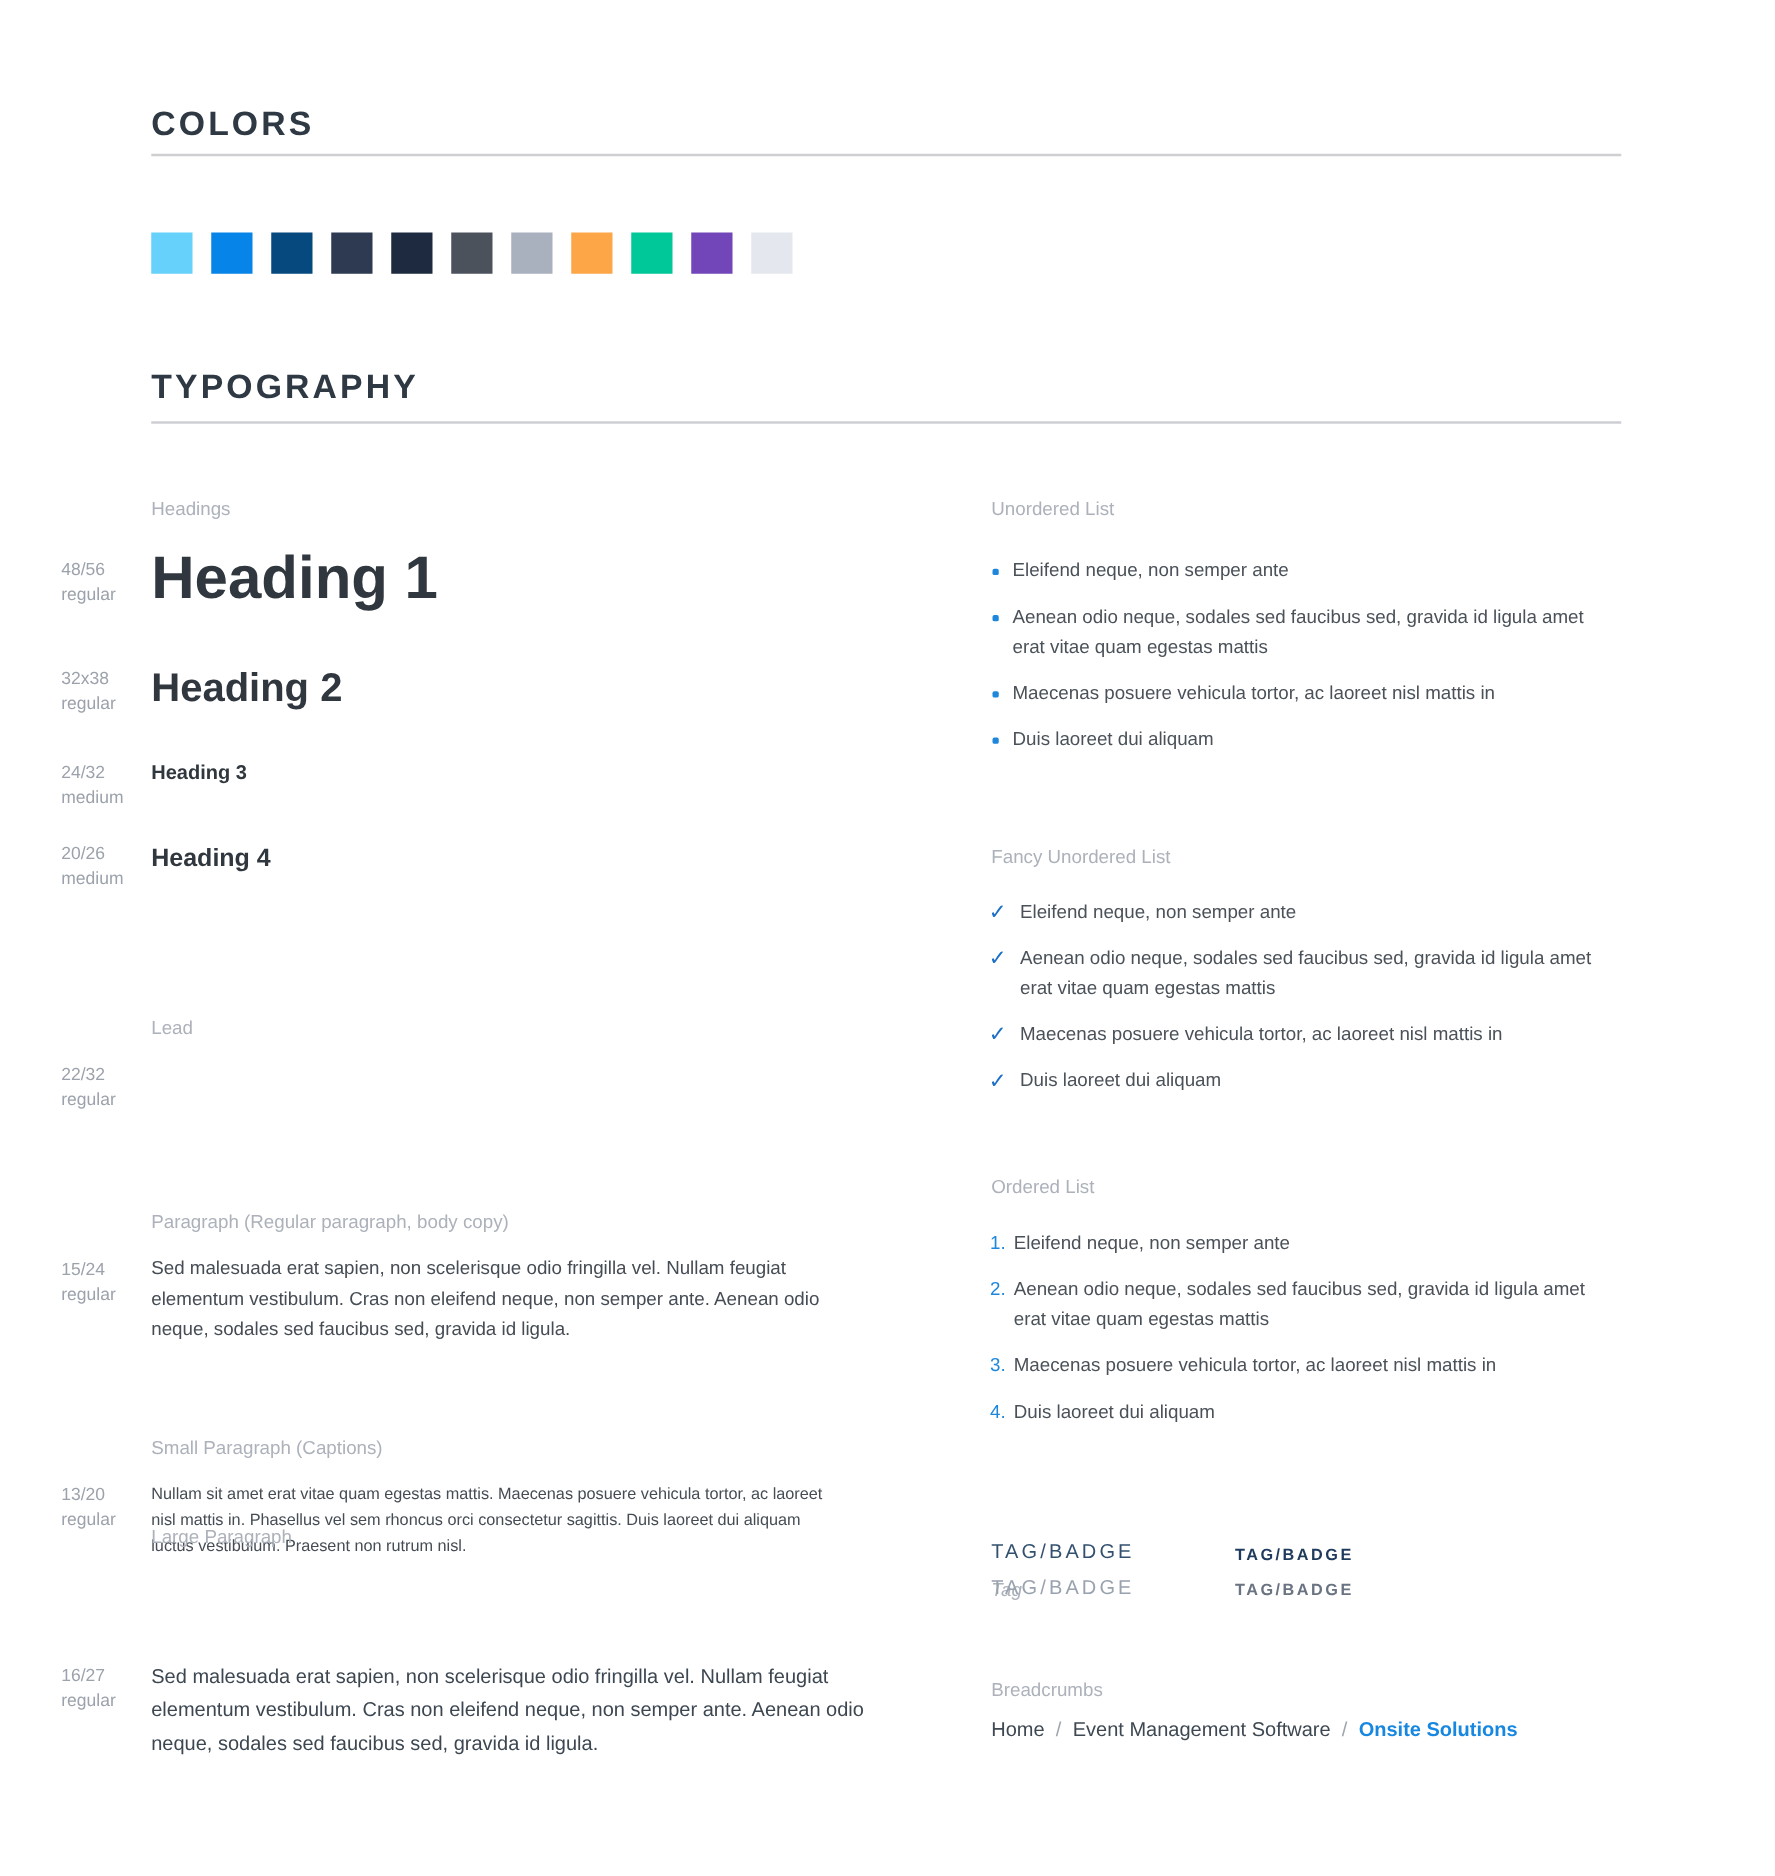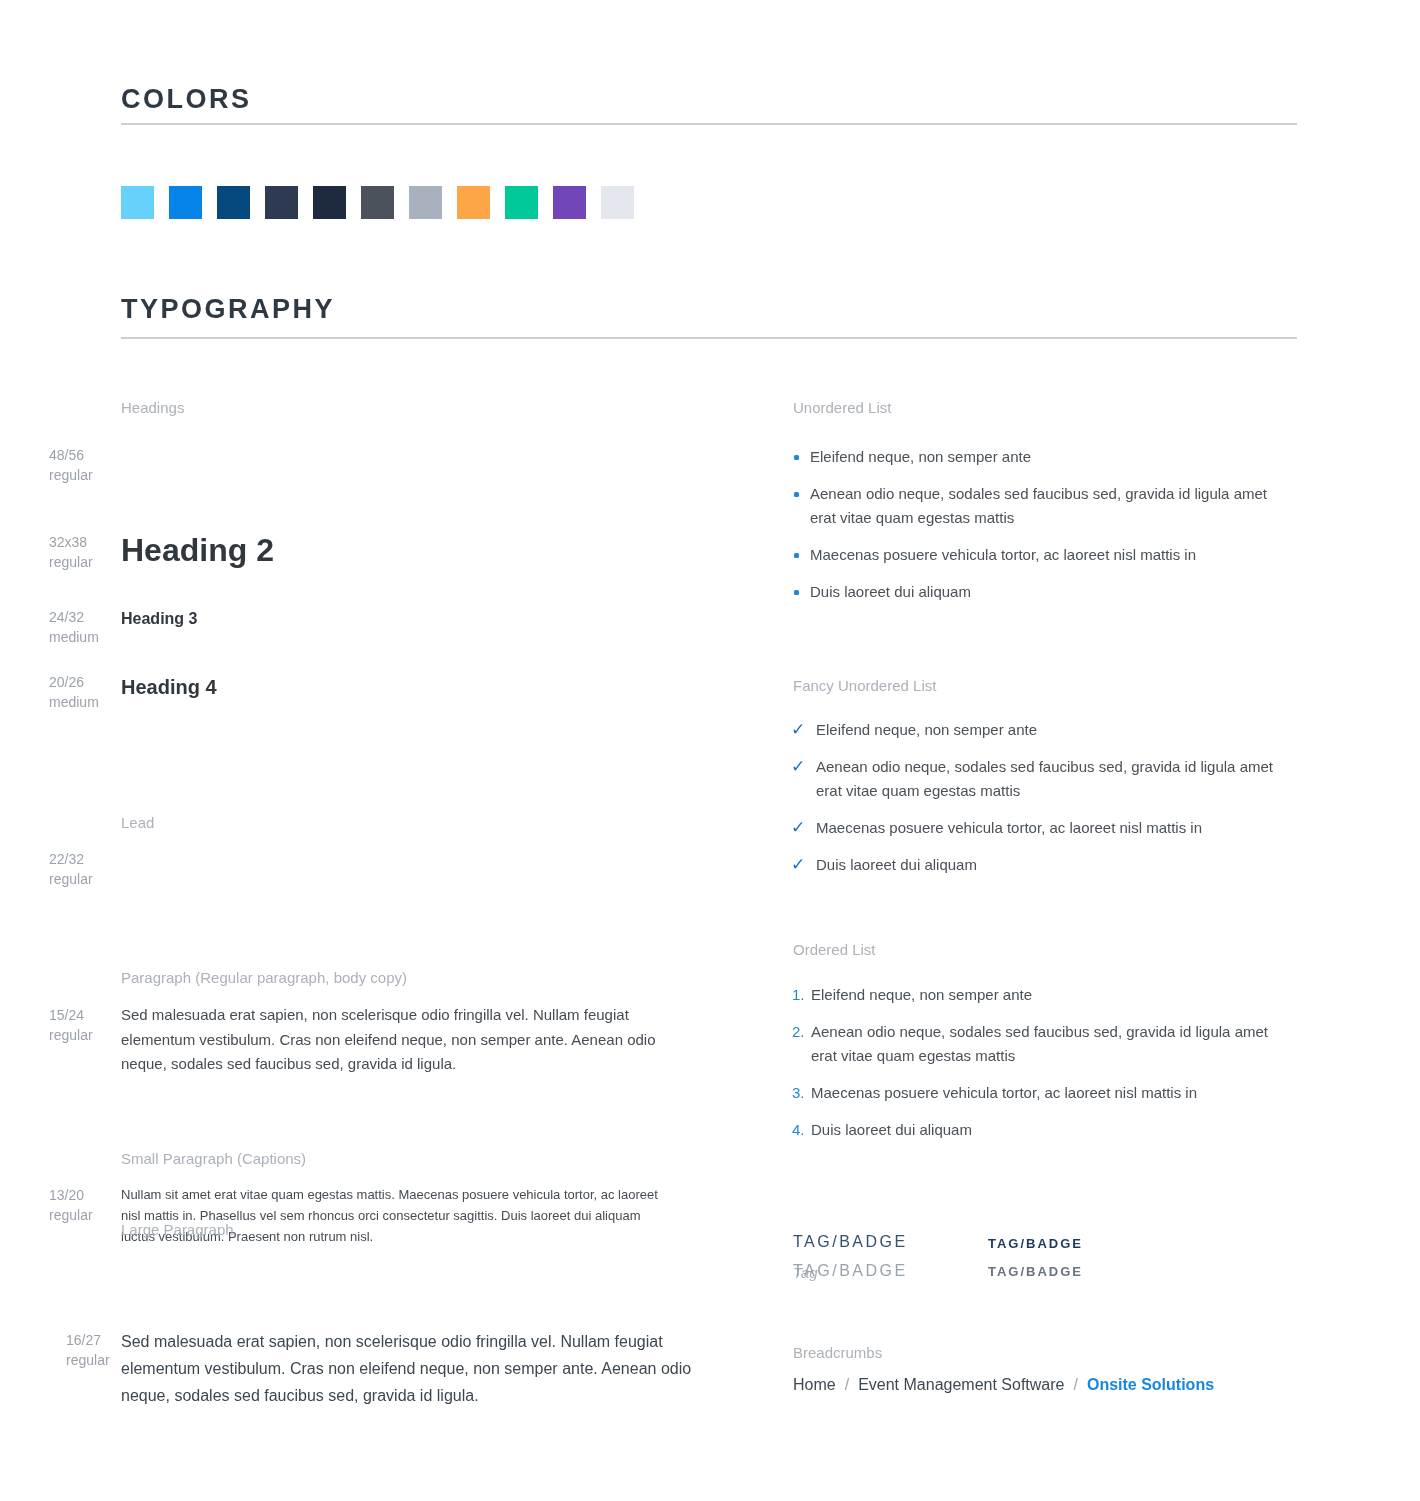--- a/index.html
+++ b/index.html
@@ -133,20 +133,21 @@
 
   <div class="abs section-title" style="left:121px; top:294px;">TYPOGRAPHY</div>
   <div class="abs divider" style="left:121px; top:337px;"></div>
 
   <div class="abs spec-label" style="left:121px; top:399px;">Headings</div>
 
   <div class="abs size-label" style="left:49px; top:445px;">
     <div>48/56</div>
     <div>regular</div>
   </div>
+  <div class="abs h1-sample" style="left:121px; top:437px;">Heading 1</div>
 
   <div class="abs size-label" style="left:49px; top:532px;">
     <div>32x38</div>
     <div>regular</div>
   </div>
   <div class="abs h2-sample" style="left:121px; top:533px;">Heading 2</div>
 
   <div class="abs size-label" style="left:49px; top:607px;">
     <div>24/32</div>
     <div>medium</div>
@@ -173,21 +174,21 @@
   <div class="abs p-sample" style="left:121px; top:1003px;">Sed malesuada erat sapien, non scelerisque odio fringilla vel. Nullam feugiat elementum vestibulum. Cras non eleifend neque, non semper ante. Aenean odio neque, sodales sed faucibus sed, gravida id ligula.</div>
 
   <div class="abs spec-label" style="left:121px; top:1150px;">Small Paragraph (Captions)</div>
   <div class="abs size-label" style="left:49px; top:1185px;">
     <div>13/20</div>
     <div>regular</div>
   </div>
   <div class="abs small-sample" style="left:121px; top:1184px;">Nullam sit amet erat vitae quam egestas mattis. Maecenas posuere vehicula tortor, ac laoreet nisl mattis in. Phasellus vel sem rhoncus orci consectetur sagittis. Duis laoreet dui aliquam luctus vestibulum. Praesent non rutrum nisl.</div>
 
   <div class="abs spec-label" style="left:121px; top:1221px;">Large Paragraph</div>
-  <div class="abs size-label" style="left:66px; top:1330px;">
+  <div class="abs size-label" style="left:49px; top:1330px;">
     <div>16/27</div>
     <div>regular</div>
   </div>
   <div class="abs large-sample" style="left:121px; top:1328px;">Sed malesuada erat sapien, non scelerisque odio fringilla vel. Nullam feugiat elementum vestibulum. Cras non eleifend neque, non semper ante. Aenean odio neque, sodales sed faucibus sed, gravida id ligula.</div>
 
   <div class="abs spec-label" style="left:793px; top:399px;">Unordered List</div>
   <ul class="abs right-list" style="left:793px; top:445px;">
     <li>
         <span class="bullet-dot"></span>
         <span>Eleifend neque, non semper ante</span>

